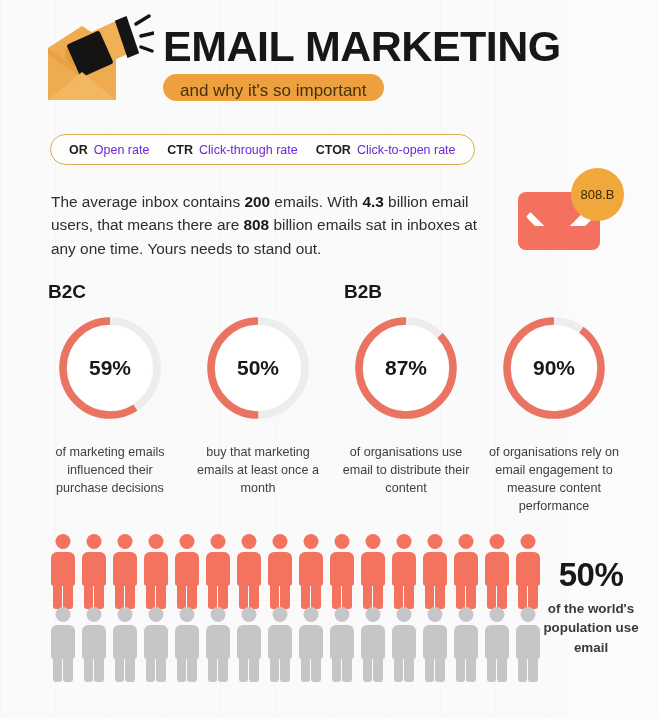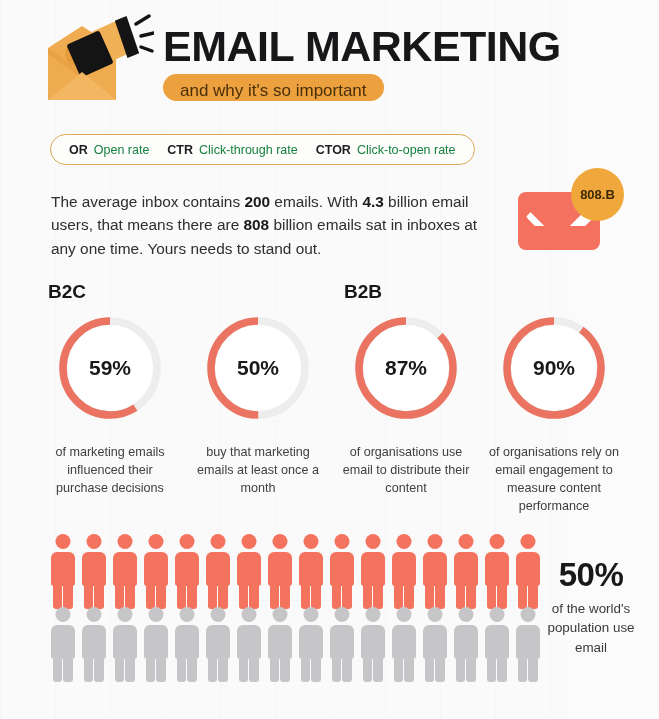--- a/index.html
+++ b/index.html
@@ -39,21 +39,21 @@
   
   #legend {
     position:absolute; left:50px; top:134px;
     height:31px; padding:0 18px;
     border:1.4px solid #dcaa57; border-radius:16px;
     background:#fdfdfb;
     display:flex; align-items:center; gap:18px;
   }
   .legend-item { display:flex; align-items:baseline; gap:6px; white-space:nowrap; }
   .legend-abbr { font-size:12.5px; font-weight:bold; color:#1d1d20; }
-  .legend-text { font-size:12.5px; color:#15803d; }
+  .legend-text { font-size:12.5px; color:#6d28d9; }
 
   
   #intro {
     position:absolute; left:51px; top:190px; width:430px;
     font-size:15.4px; line-height:1.52; color:#2e2e31;
   }
   #intro b { font-weight:bold; color:#19191c; }
 
   
   #env-wrap { position:absolute; left:508px; top:168px; width:120px; height:90px; }
@@ -72,21 +72,21 @@
     transform:skewX(0deg) rotate(-45deg) scale(0.78,1.25);
     transform-origin:center;
     border-radius:3px;
   }
   #badge {
     position:absolute; left:63px; top:0px;
     width:53px; height:53px; border-radius:50%;
     background:#f0a83c;
     display:flex; align-items:center; justify-content:center;
   }
-  #badge span { font-size:13px; font-weight:bold; color:#3d2a06; }
+  #badge span { font-size:13px; font-weight:normal; color:#3d2a06; }
 
   
   .sec-label {
     position:absolute; font-size:19px; font-weight:bold; color:#18181b;
   }
   #label-b2c { left:48px; top:281px; }
   #label-b2b { left:344px; top:281px; }
 
   
   .donut { position:absolute; width:110px; height:110px; }
@@ -119,21 +119,21 @@
     position:absolute; top:50px; width:9.5px; height:26px; border-radius:3px;
   }
   .fig .legL { left:5.5px; }
   .fig .legR { right:5.5px; }
   .fig.coral .head, .fig.coral .body, .fig.coral .legL, .fig.coral .legR { background:#f4735f; }
   .fig.gray  .head, .fig.gray  .body, .fig.gray  .legL, .fig.gray  .legR { background:#c6c6c8; }
 
   
   #stat { position:absolute; left:536px; top:556px; width:110px; text-align:center; }
   #stat-num { font-size:33px; font-weight:bold; color:#18181b; letter-spacing:-0.5px; }
-  #stat-desc { margin-top:5px; font-size:13.4px; line-height:1.45; color:#3a3a3d; }
+  #stat-desc { margin-top:5px; font-size:13.4px; line-height:1.45; color:#3a3a3d;font-weight:bold; }
 </style>
 </head>
 <body>
 
 <div id="page">
 
   <div id="header">
 
     <div id="logo">
       <svg width="112" height="96" viewBox="0 0 112 96">

